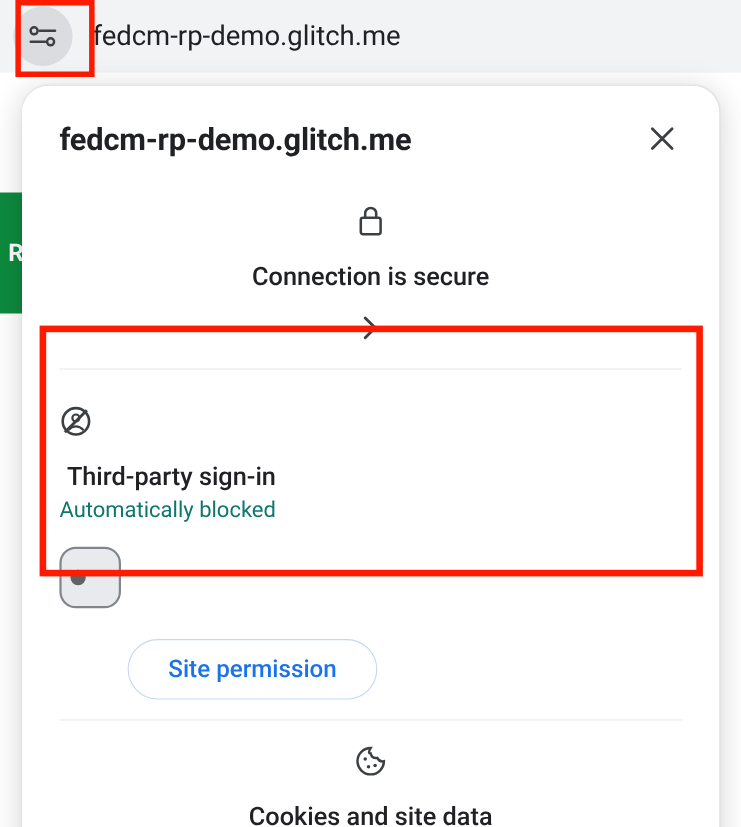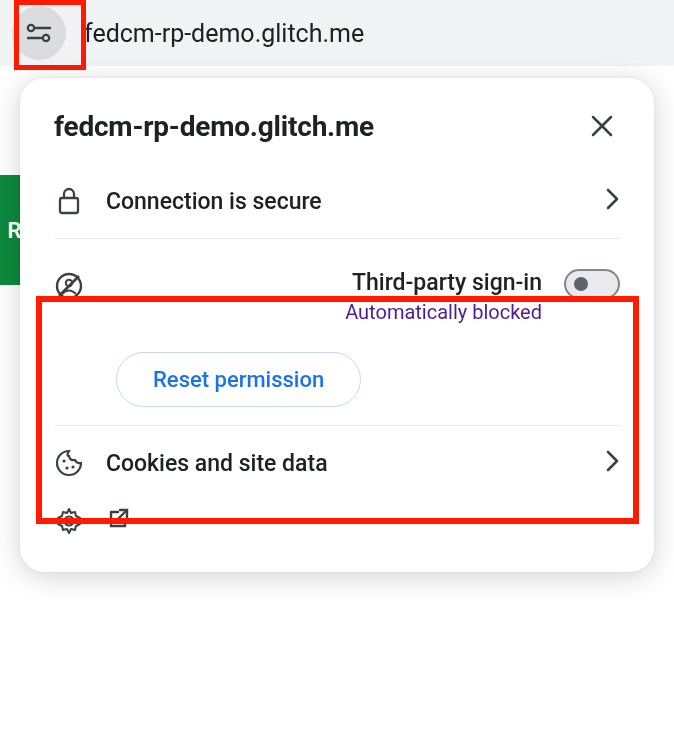--- a/index.html
+++ b/index.html
@@ -95,39 +95,40 @@
       cursor: pointer;
       color: #3c4043;
     }
     
     .row {
       display: flex;
       align-items: center;
       padding: 14px 34px;
       gap: 22px;
       cursor: pointer;
+      flex-direction: column;
     }
     .row-icon {
       width: 30px;
       height: 30px;
       flex: 0 0 30px;
       display: flex;
       align-items: center;
       justify-content: center;
       color: #3c4043;
     }
     .row-label {
       flex: 1;
       font-size: 23px;
       color: #202124;
       font-weight: 500;
     }
     .row-sublabel {
       font-size: 20px;
-      color: #4c1d95;
+      color: #0f766e;
       font-weight: 400;
       margin-top: 4px;
     }
     .row-text-col {
       flex: 1;
       display: flex;
       flex-direction: column;
     }
     .chevron, .ext-icon {
       color: #3c4043;
@@ -250,21 +251,21 @@
     </div>
     <div class="row-text-col">
       <div class="row-label">Third-party sign-in</div>
       <div class="row-sublabel">Automatically blocked</div>
     </div>
     <div class="toggle">
       <div class="toggle-knob"></div>
     </div>
   </div>
   
-  <div class="reset-btn">Reset permission</div>
+  <div class="reset-btn">Site permission</div>
   
   <div class="divider"></div>
   
   <div class="row">
     <div class="row-icon">
       <svg width="28" height="28" viewBox="0 0 28 28">
         <path d="M14 2 a12 12 0 1 0 12 12 q-4 1 -6 -3 q-5 1 -6 -4 q-3 0 0 -5z" fill="none" stroke="#3c4043" stroke-width="2.2"></path>
         <circle cx="9" cy="12" r="1.6" fill="#3c4043"></circle>
         <circle cx="12" cy="19" r="1.6" fill="#3c4043"></circle>
         <circle cx="18" cy="18" r="1.6" fill="#3c4043"></circle>

